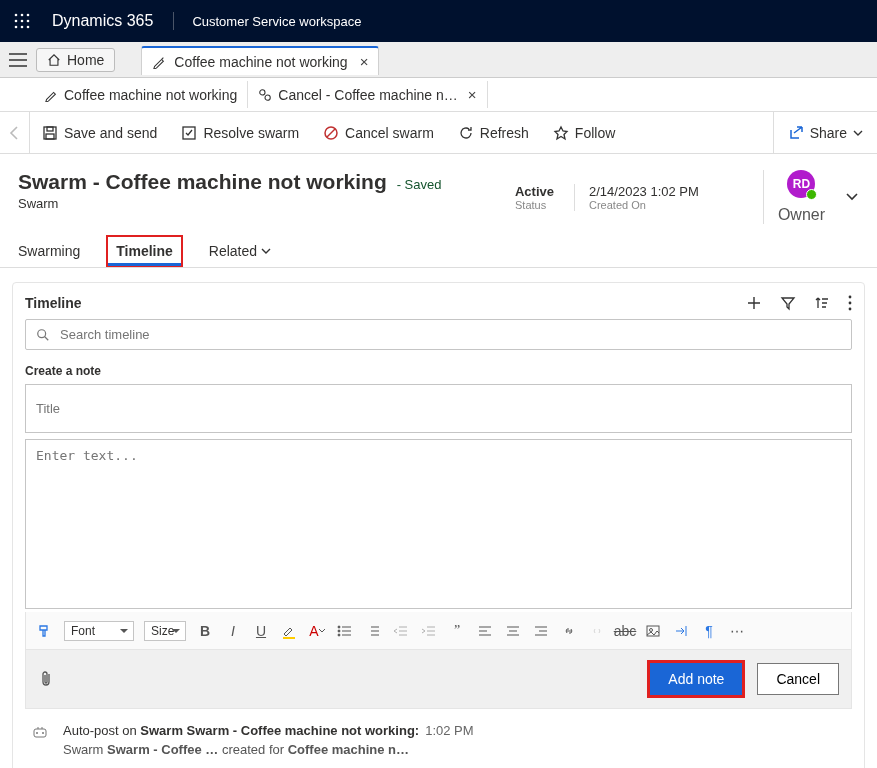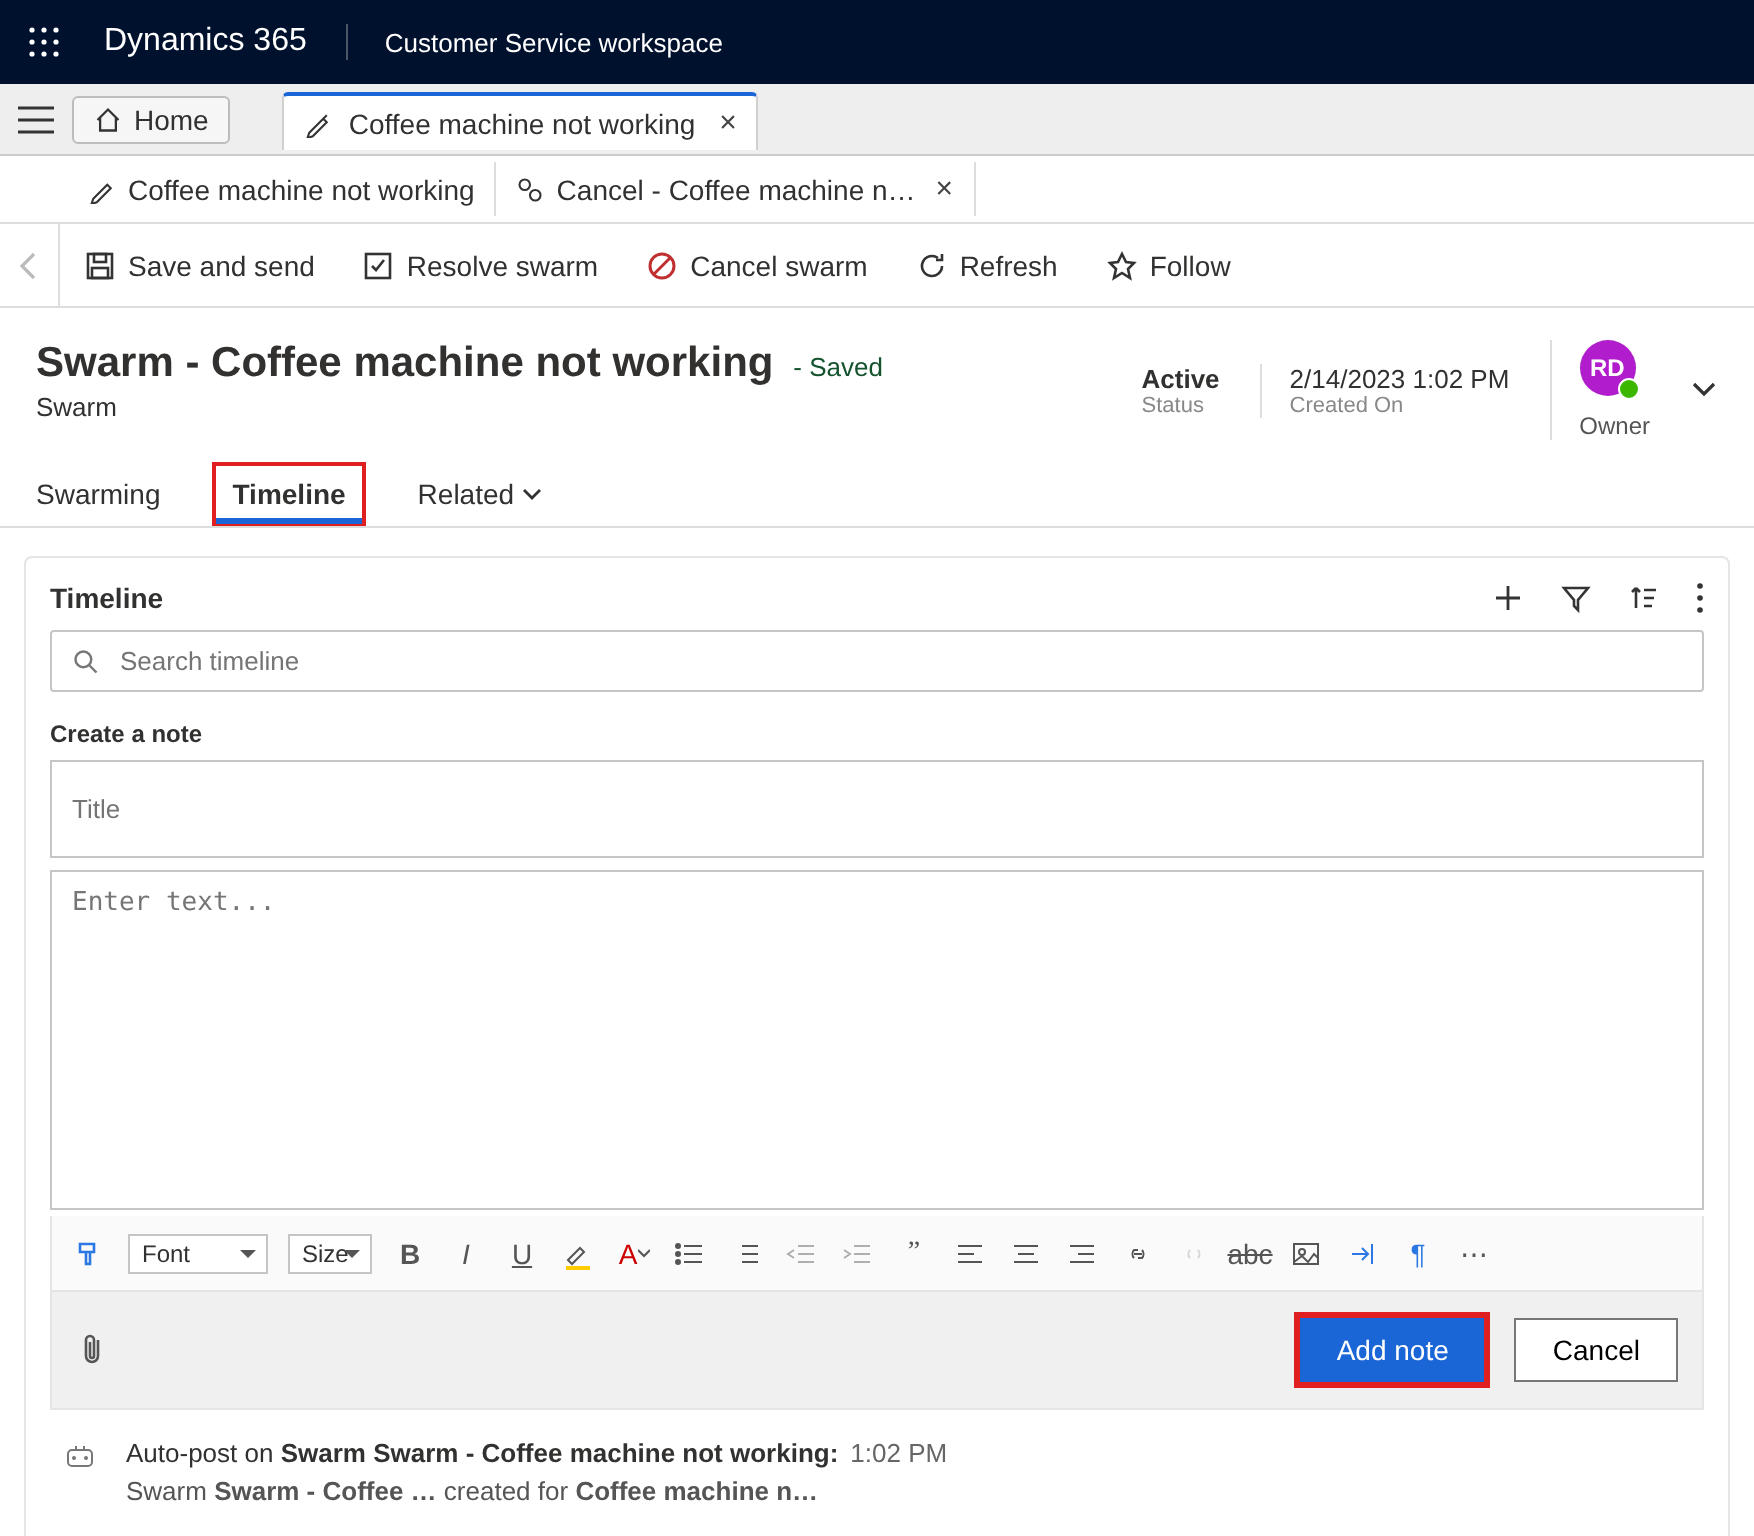--- a/index.html
+++ b/index.html
@@ -182,44 +182,53 @@
       </svg>
     <span>Refresh</span>
   </div>
   <div class="cmd">
     <svg width="16" height="16" viewBox="0 0 16 16" fill="none" stroke="#333" stroke-width="1.3">
         <path d="M8 2 L10 6 L14 6.5 L11 9.5 L12 14 L8 11.5 L4 14 L5 9.5 L2 6.5 L6 6 Z"></path>
       </svg>
     <span>Follow</span>
   </div>
   <div class="flex-spacer"></div>
+  <div class="share-cell">
+    <svg width="16" height="16" viewBox="0 0 16 16" fill="none" stroke="#1a66d6" stroke-width="1.5">
+        <path d="M6 8 L14 2 M14 2 H9 M14 2 V7 M3 5 V13 H11"></path>
+      </svg>
+    <span>Share</span>
+    <svg width="10" height="10" viewBox="0 0 10 10">
+        <path d="M1 3 L5 7 L9 3" fill="none" stroke="#333" stroke-width="1.4"></path>
+      </svg>
+  </div>
 </div>
 
 <div class="rec-header">
   <div>
     <div>
       <span class="rec-title">Swarm - Coffee machine not working</span>
       <span class="rec-saved">- Saved</span>
     </div>
     <div class="rec-entity">Swarm</div>
   </div>
   <div class="rec-meta">
     <div class="meta-block">
       <span class="mv" style="font-weight:600">Active</span>
       <span class="ml">Status</span>
     </div>
     <div class="meta-block">
       <span class="mv">2/14/2023 1:02 PM</span>
       <span class="ml">Created On</span>
     </div>
-    <div class="meta-block" style="flex-direction:column;align-items:flex-start;gap:8px;">
+    <div class="meta-block" style="flex-direction:column;align-items:center;gap:8px;margin-left:44px;">
       <div class="avatar">
           <span>RD</span>
         </div>
-      <span class="ml" style="font-size:12px;color:#555">Owner</span>
+      <span class="ml" style="font-size:16px;color:#555">Owner</span>
     </div>
     <svg width="14" height="14" viewBox="0 0 14 14" style="cursor:pointer">
         <path d="M2 4 L7 9 L12 4" fill="none" stroke="#333" stroke-width="1.6"></path>
       </svg>
   </div>
 </div>
 
 <div class="rec-tabs">
   <div class="rec-tab">Swarming</div>
   <div class="rec-tab active highlighted">Timeline</div>

